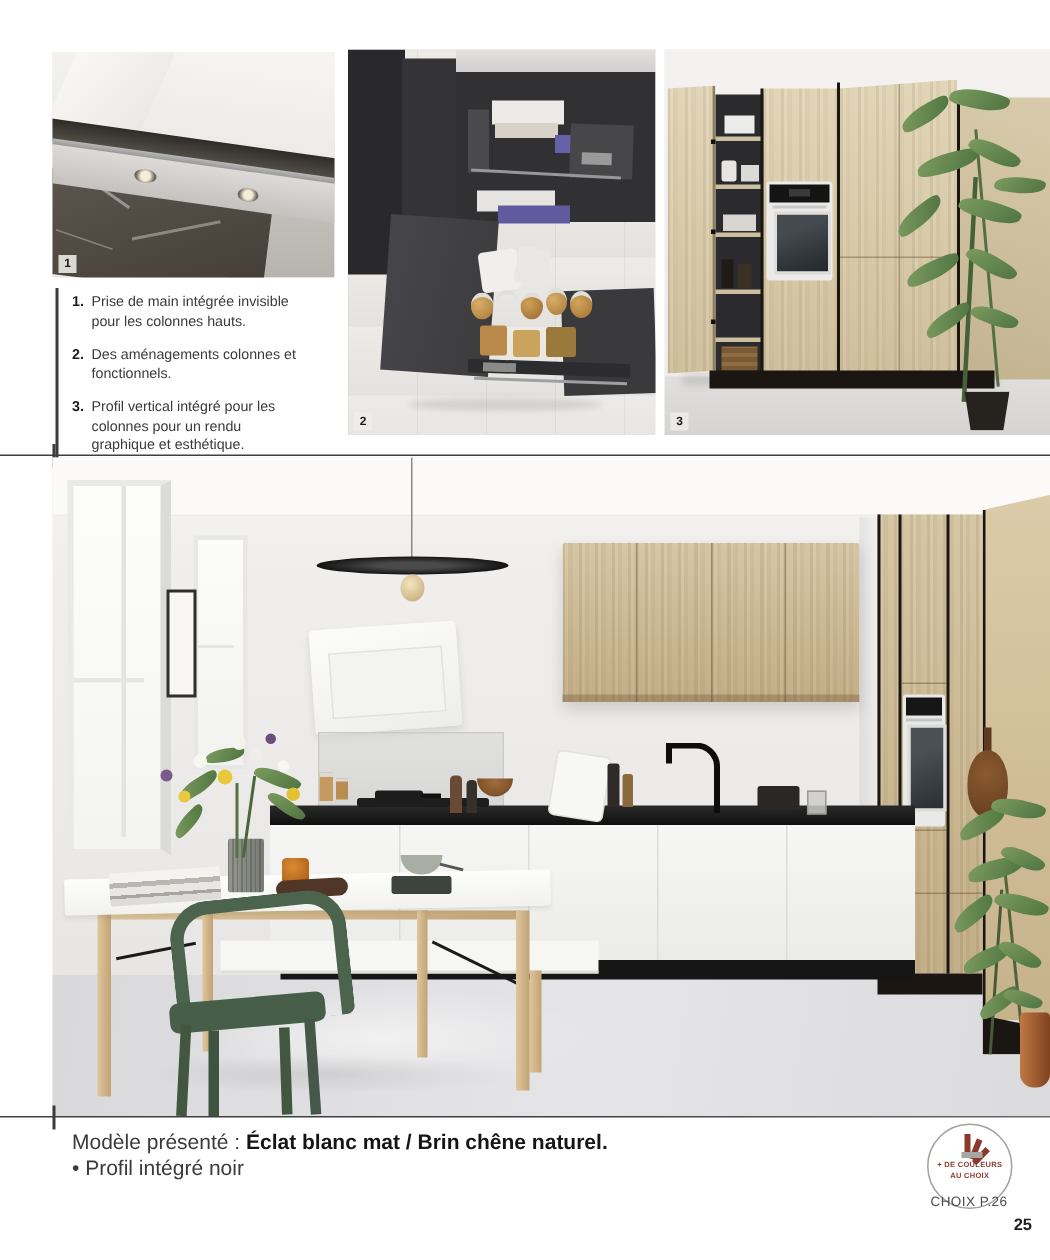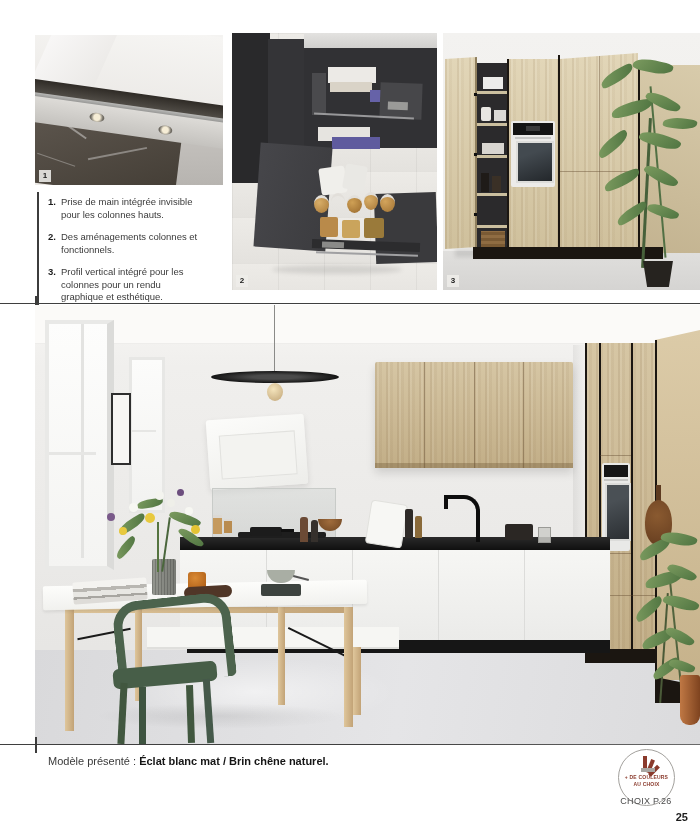--- a/index.html
+++ b/index.html
@@ -25,21 +25,21 @@
   .leaf{position:absolute;border-radius:65% 20% 65% 20%;
         background:linear-gradient(120deg,#7d9c60,#4e7340);}
   .fl{position:absolute;border-radius:50%;}
   
   .features{position:absolute;left:48px;top:196px;width:150px;font-size:9.5px;line-height:12.5px;color:#3a3a3a;}
   .feat-item{display:flex;margin-bottom:10px;}
   .feat-num{font-weight:bold;color:#1c1c1c;width:13px;flex:0 0 13px;}
   .vrule{position:absolute;left:37px;top:192px;width:1.5px;height:118px;background:#3c3c3c;}
   .hrule{position:absolute;left:0;width:700px;height:1px;background:#3f3f3f;}
   .tick{position:absolute;left:35px;width:1.5px;height:16px;background:#3c3c3c;}
-  .caption{position:absolute;left:48px;top:753px;font-size:11px;line-height:17px;color:#3a3a3a;}
+  .caption{position:absolute;left:48px;top:753px;font-size:14px;line-height:17px;color:#3a3a3a;}
   .caption b{color:#151515;}
   .badge{position:absolute;left:618px;top:749px;width:55px;height:55px;border:1px solid #a3a19d;
          border-radius:50%;background:#fff;text-align:center;}
   .badge-txt{position:absolute;left:0;right:0;top:24px;font-weight:bold;font-size:5px;line-height:6.5px;
              color:#8a3a2c;letter-spacing:.2px;}
   .swatch{position:absolute;background:#8a3a2c;}
   .see-page{position:absolute;left:608px;top:796px;width:76px;text-align:center;
             font-size:9px;color:#4c4c4c;letter-spacing:.3px;}
   .page-num{position:absolute;left:662px;top:811px;width:26px;text-align:right;
             font-weight:bold;font-size:11px;color:#1d1d1d;}
@@ -338,20 +338,21 @@
       <div class="leaf" style="left:36px;top:128px;width:26px;height:10px;transform:rotate(25deg);"></div>
     </div>
     <div class="abs" style="left:645px;top:370px;width:20px;height:50px;background:linear-gradient(90deg,#c07844,#7e431f);border-radius:3px 3px 9px 9px;"></div>
   </div>
 
   <div class="hrule" style="top:744px;background:linear-gradient(90deg,#3f3f3f 55%,#6a6a6a);"></div>
   <div class="tick" style="top:737px;"></div>
 
   <div class="caption">
     <div><span>Modèle présenté : </span><b>Éclat blanc mat / Brin chêne naturel.</b></div>
+    <div>• Profil intégré noir</div>
   </div>
 
   <div class="badge">
     <div class="swatch" style="left:24px;top:6px;width:4px;height:15px;"></div>
     <div class="swatch" style="left:27px;top:8px;width:4px;height:14px;transform:rotate(22deg);transform-origin:bottom left;"></div>
     <div class="swatch" style="left:29px;top:11px;width:4px;height:13px;transform:rotate(44deg);transform-origin:bottom left;"></div>
     <div class="abs" style="left:22px;top:18px;width:14px;height:4px;background:#a8a6a2;"></div>
     <div class="badge-txt">
       <div>+ DE COULEURS</div>
       <div>AU CHOIX</div>

